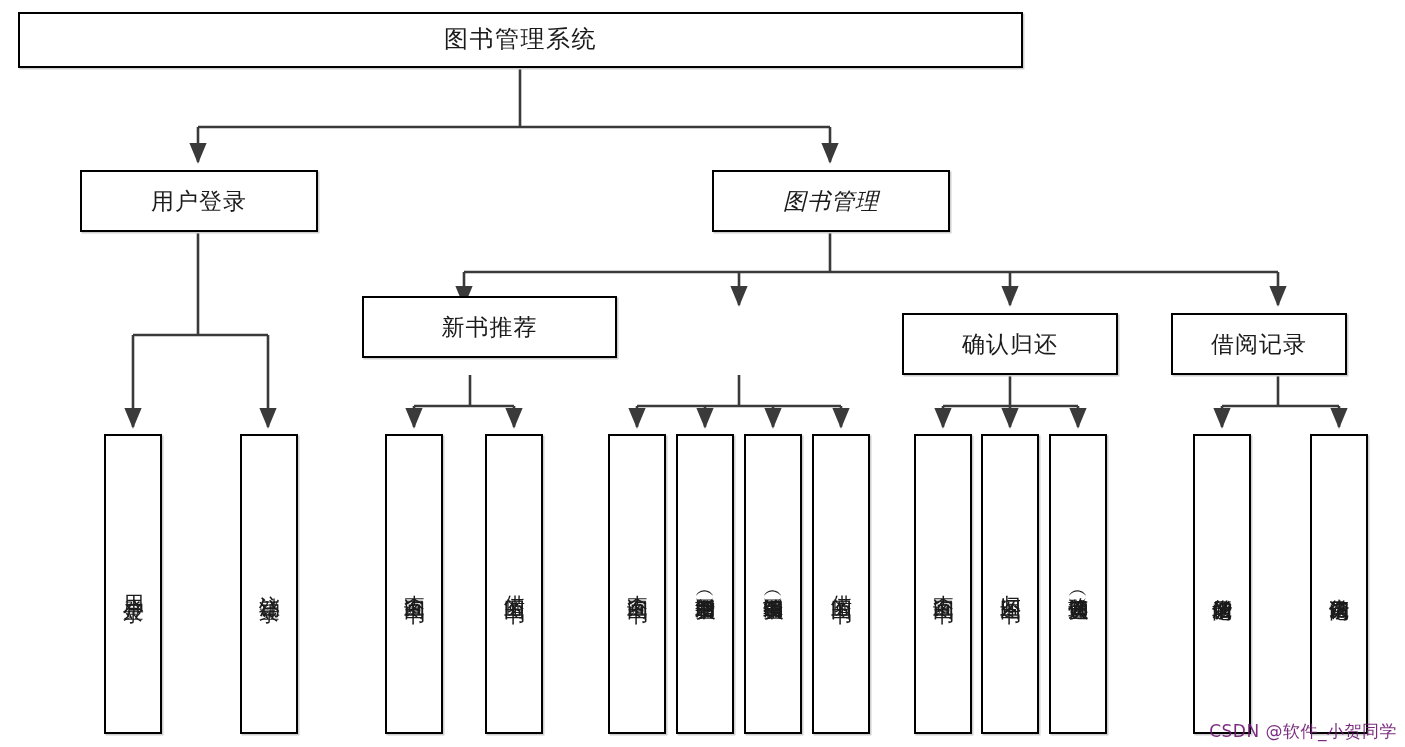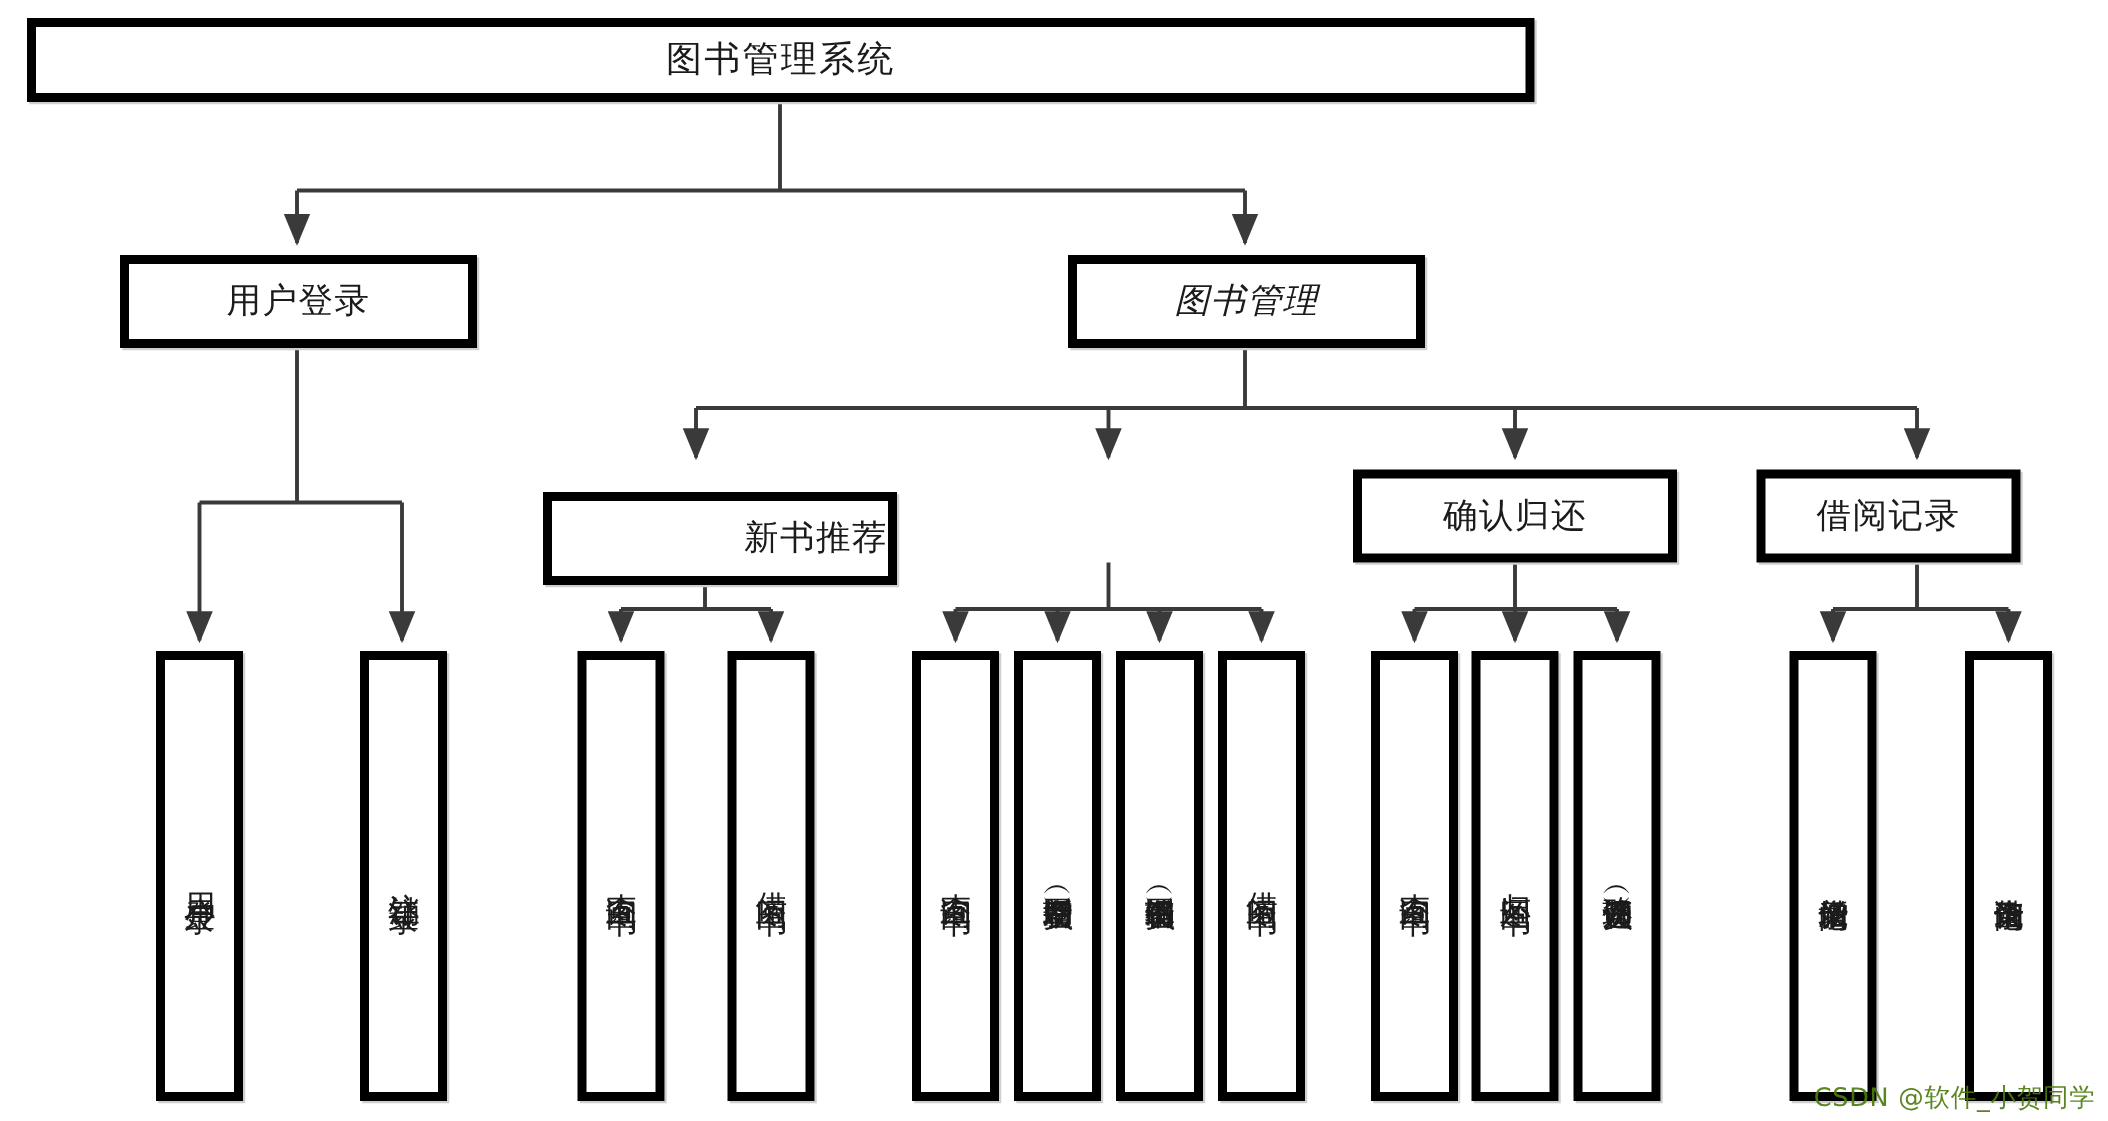--- a/index.html
+++ b/index.html
@@ -21,21 +21,21 @@
     position: absolute;
     left: 0;
     top: 0;
     width: 1405px;
     height: 747px;
     pointer-events: none;
   }
   .node {
     position: absolute;
     box-sizing: border-box;
-    border: 6px solid #000000;
+    border: 2px solid #000000;
     background: #ffffff;
     display: flex;
     align-items: center;
     justify-content: center;
     color: #1b1b1b;
     box-shadow: 1.5px 1.5px 0 #cfcfcf;
   }
   .node-label {
     display: block;
     text-align: center;
@@ -68,21 +68,21 @@
   }
   .node.v.tight .node-label {
     font-size: 20px;
     letter-spacing: 0.5px;
   }
   #watermark {
     position: absolute;
     right: 8px;
     bottom: 4px;
     font-size: 17px;
-    color: #4d7c0f;
+    color: #701a75;
     opacity: 0.92;
     letter-spacing: 0.5px;
     white-space: nowrap;
   }
 </style>
 </head>
 <body>
 
 <div id="diagram-root">
 
@@ -140,21 +140,21 @@
     <span class="node-label">图书管理系统</span>
   </div>
 
   <div class="node h" style="left:80px; top:170px; width:238px; height:62px;">
     <span class="node-label">用户登录</span>
   </div>
   <div class="node h" style="left:712px; top:170px; width:238px; height:62px;font-style:italic;">
     <span class="node-label">图书管理</span>
   </div>
 
-  <div class="node h" style="left:362px; top:328px; width:236px; height:62px;justify-content:flex-end;">
+  <div class="node h" style="left:362px; top:296px; width:255px; height:62px;">
     <span class="node-label">新书推荐</span>
   </div>
   <div class="node h" style="left:902px; top:313px; width:216px; height:62px;">
     <span class="node-label">确认归还</span>
   </div>
   <div class="node h" style="left:1171px; top:313px; width:176px; height:62px;">
     <span class="node-label">借阅记录</span>
   </div>
 
   <div class="node v" style="left:104px; top:434px; width:58px; height:300px;">

